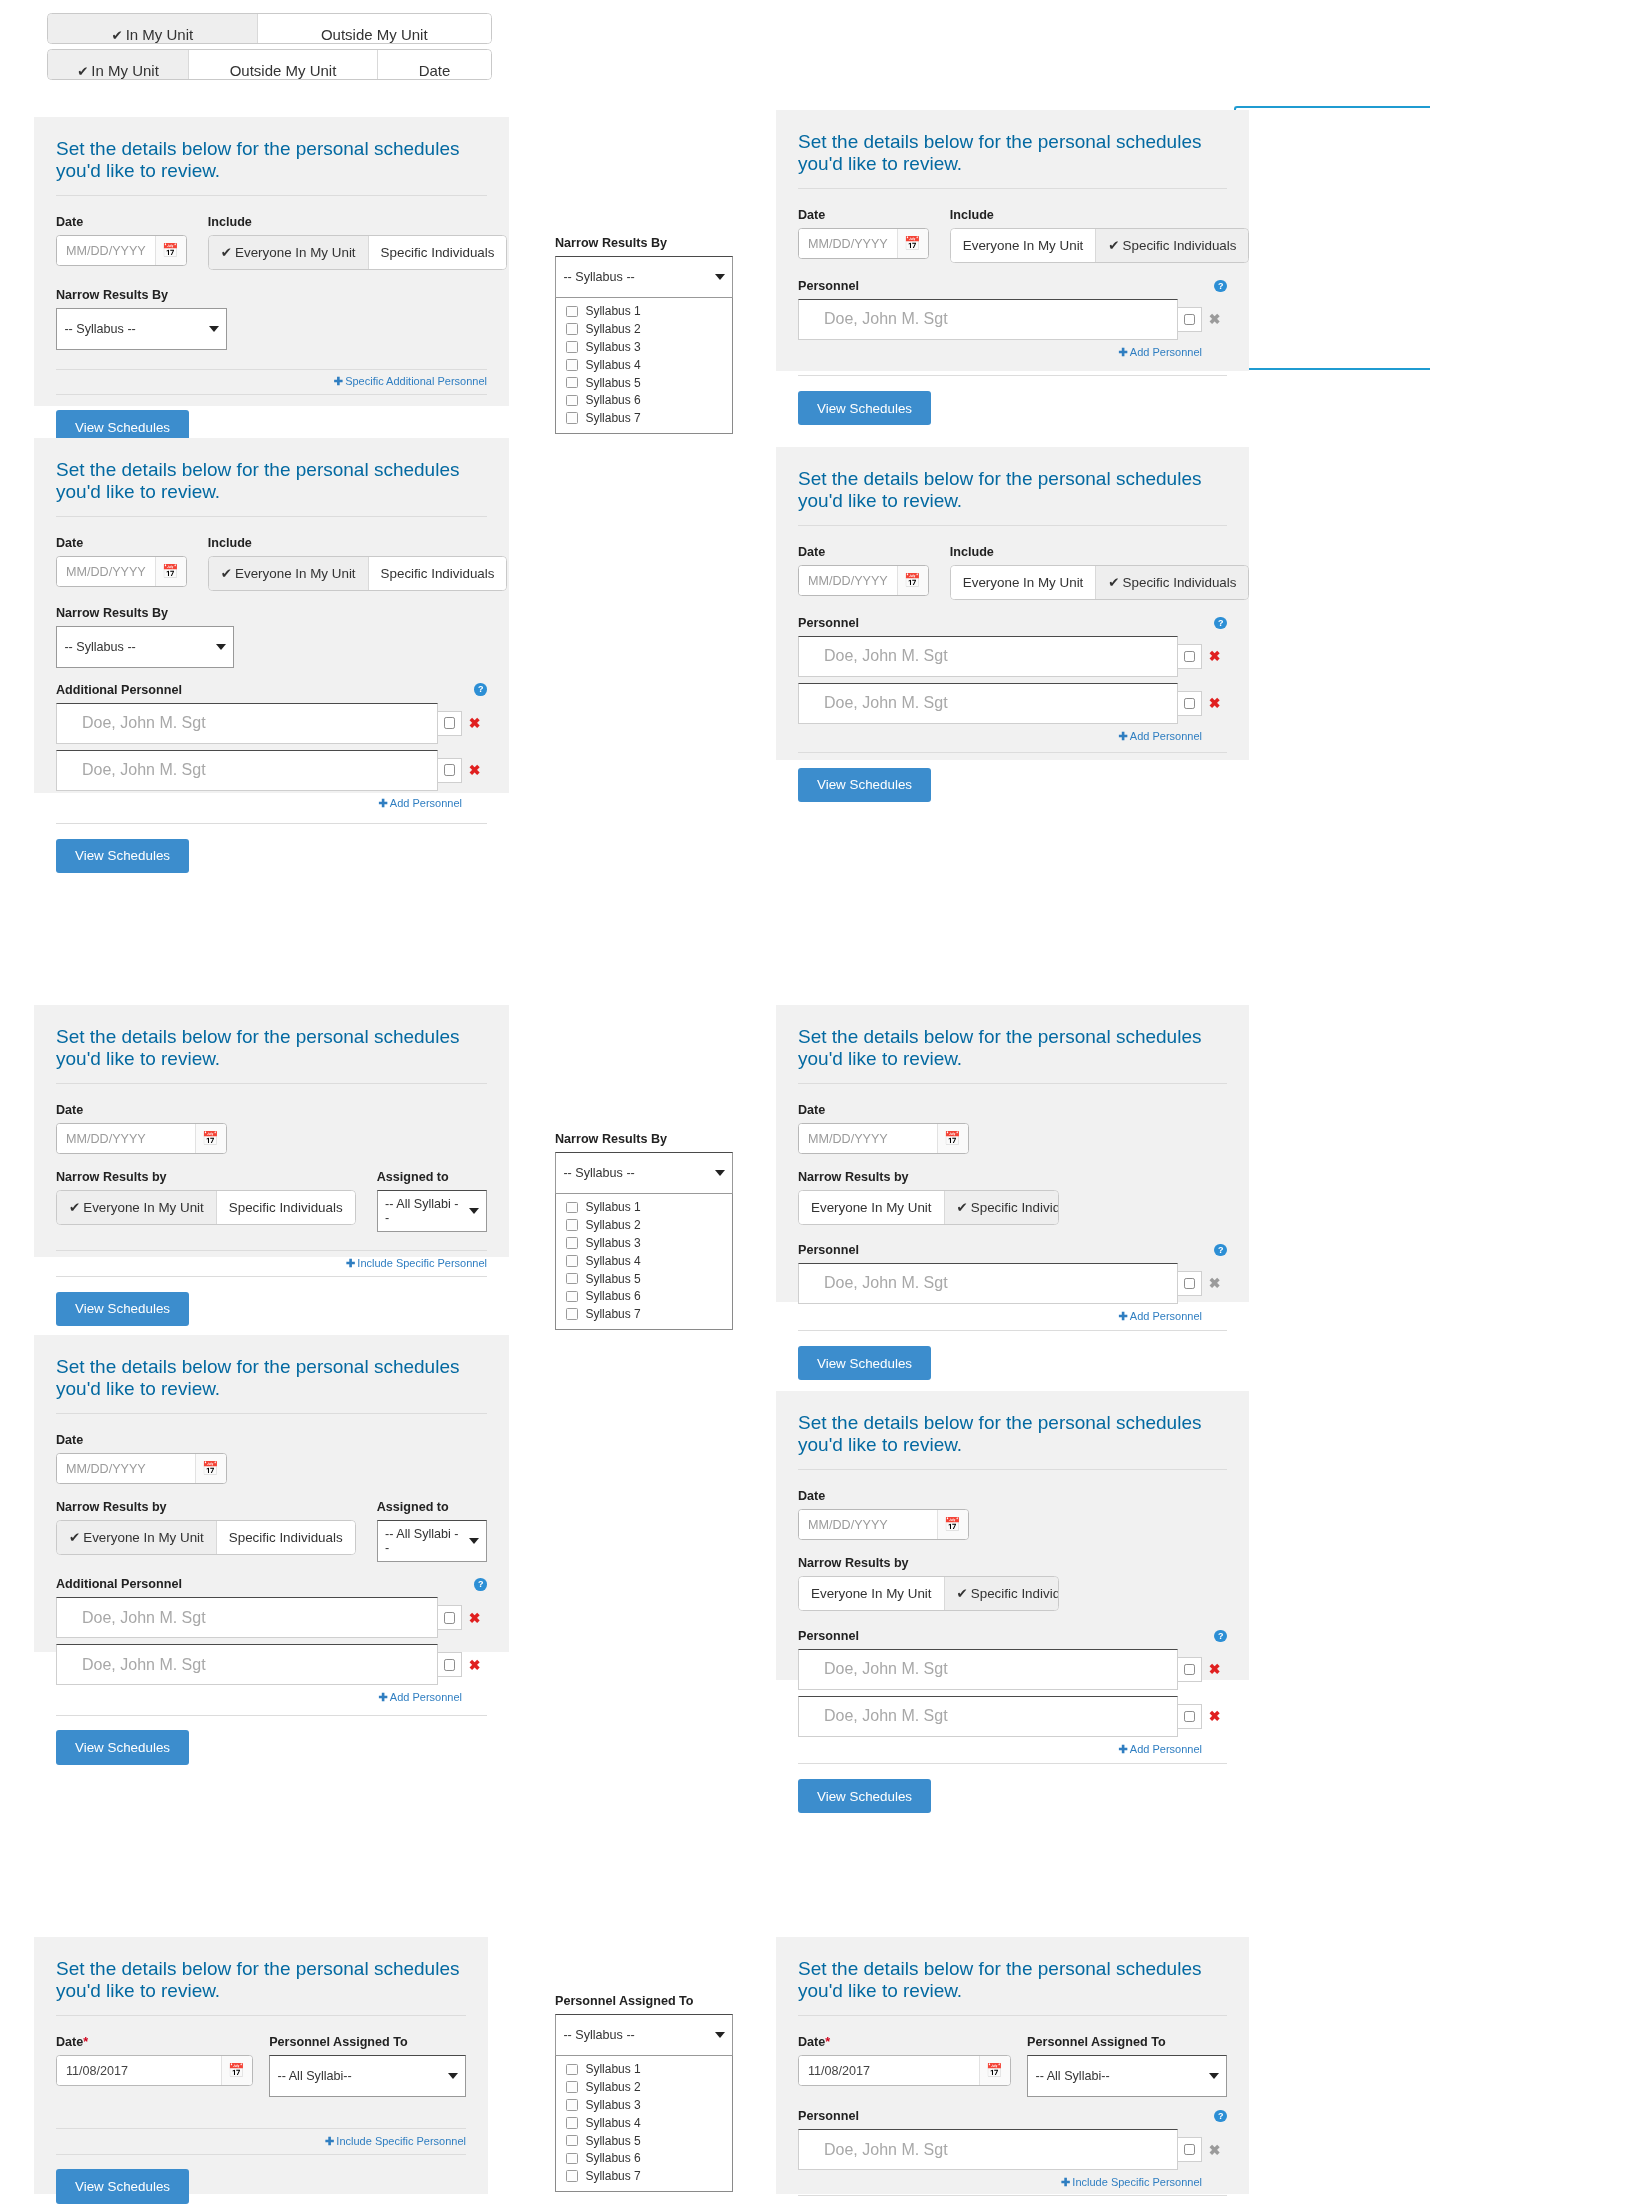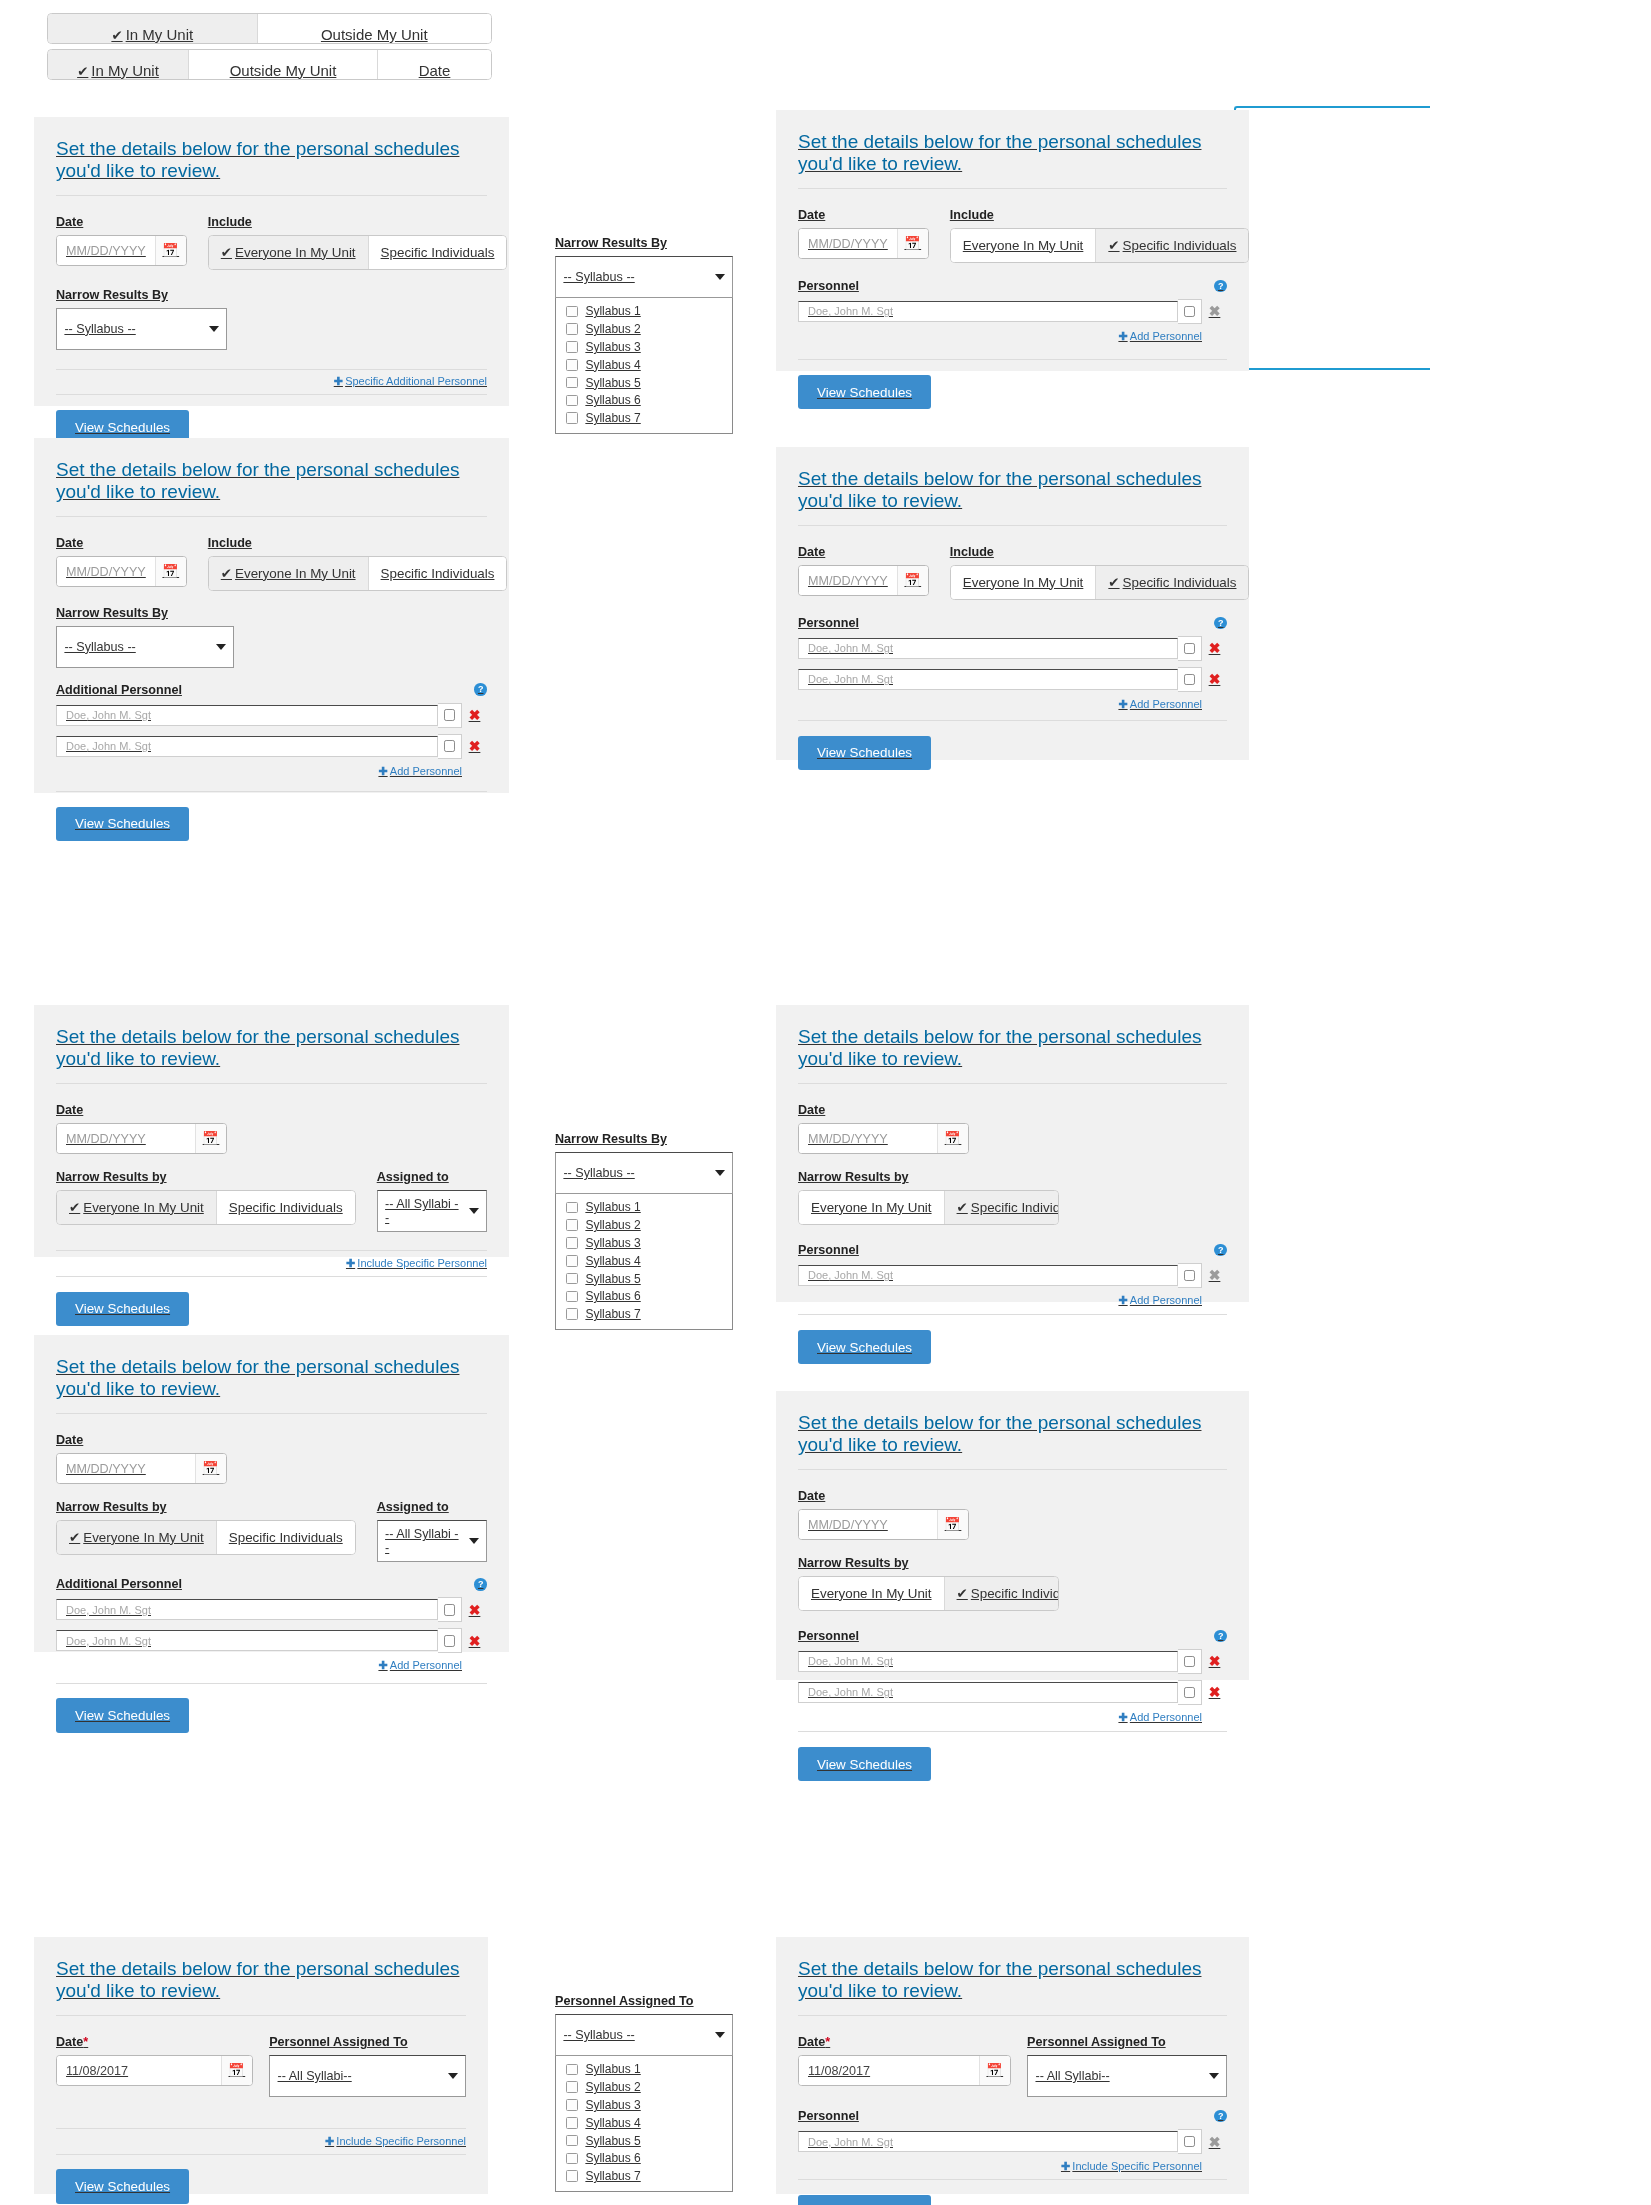--- a/index.html
+++ b/index.html
@@ -8,21 +8,21 @@
     color:#333333;
     -webkit-font-smoothing:antialiased;
   }
   #canvas{
     position:relative;
     width:1651px;
     height:2205px;
     background:#ffffff;
     overflow:hidden;
   }
-  .abs{position:absolute;text-decoration:underline;}
+  .abs{position:absolute;}
 
   
   .seg{
     display:flex;
     border:0.7px solid #c9c9c9;
     border-radius:4.5px;
     overflow:hidden;
     background:#ffffff;
     box-sizing:border-box;
   }
@@ -172,29 +172,29 @@
     text-align:center;
     display:inline-block;
   }
   .p-row{
     display:flex;
     align-items:center;
     margin-bottom:6px;
   }
   .p-input{
     flex:1 1 auto;
-    height:21px;
+    height:41px;
     border:0.7px solid #cfcfcf;
     border-top:1.5px solid #4a4a4a;
     background:#ffffff;
     box-sizing:border-box;
     display:flex;
     align-items:center;
-    padding:0 9px;
-    font-size:11px;
+    padding:0 25px;
+    font-size:16px;
     color:#a8a8a8;
   }
   .p-check{
     width:24px;height:25px;
     border:0.7px solid #cfcfcf;
     border-left:none;
     background:#ffffff;
     box-sizing:border-box;
     display:flex;
     align-items:center;

